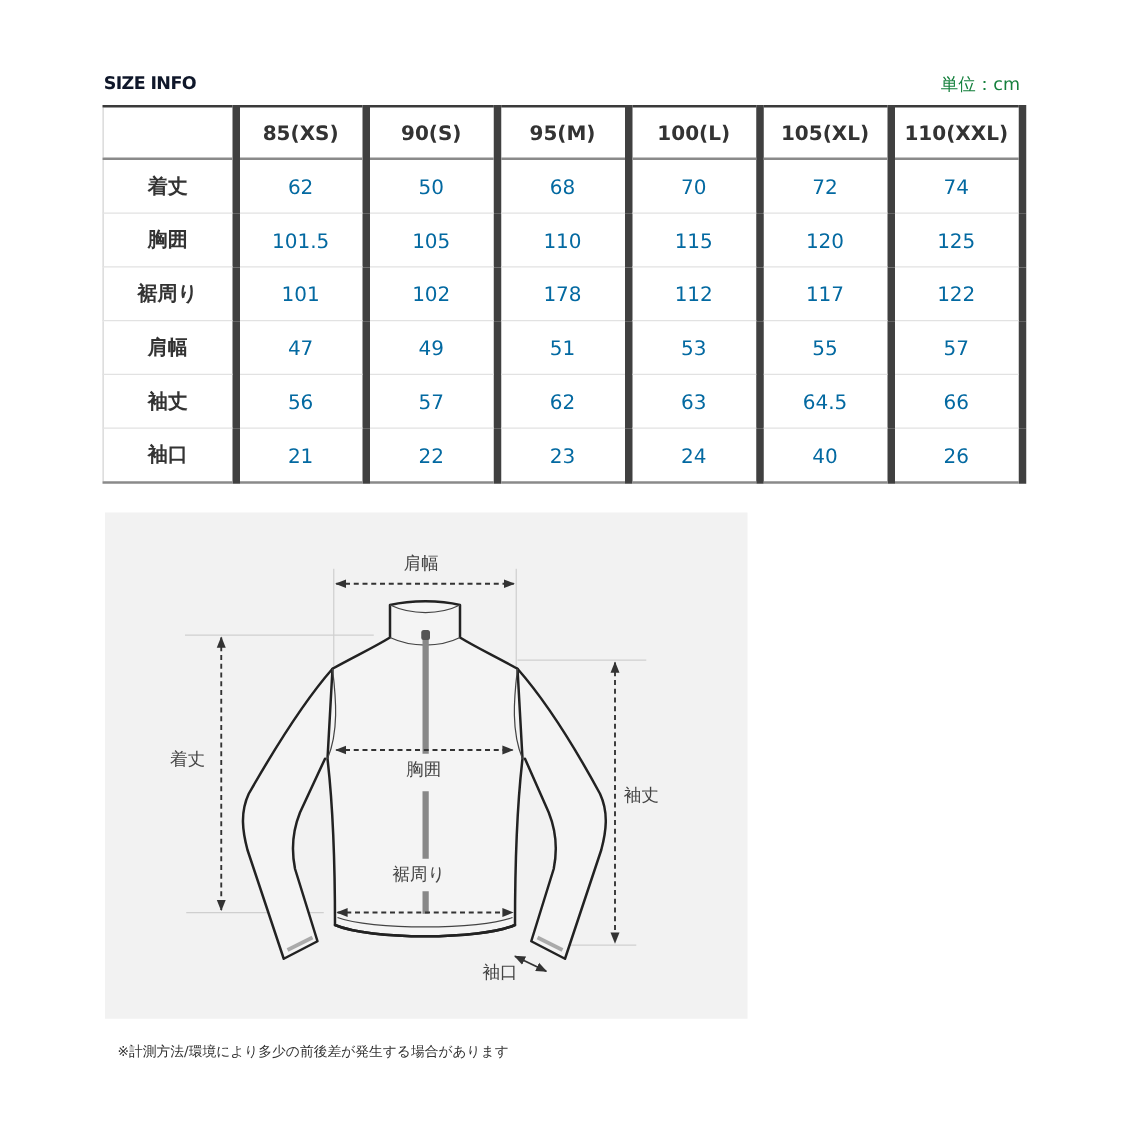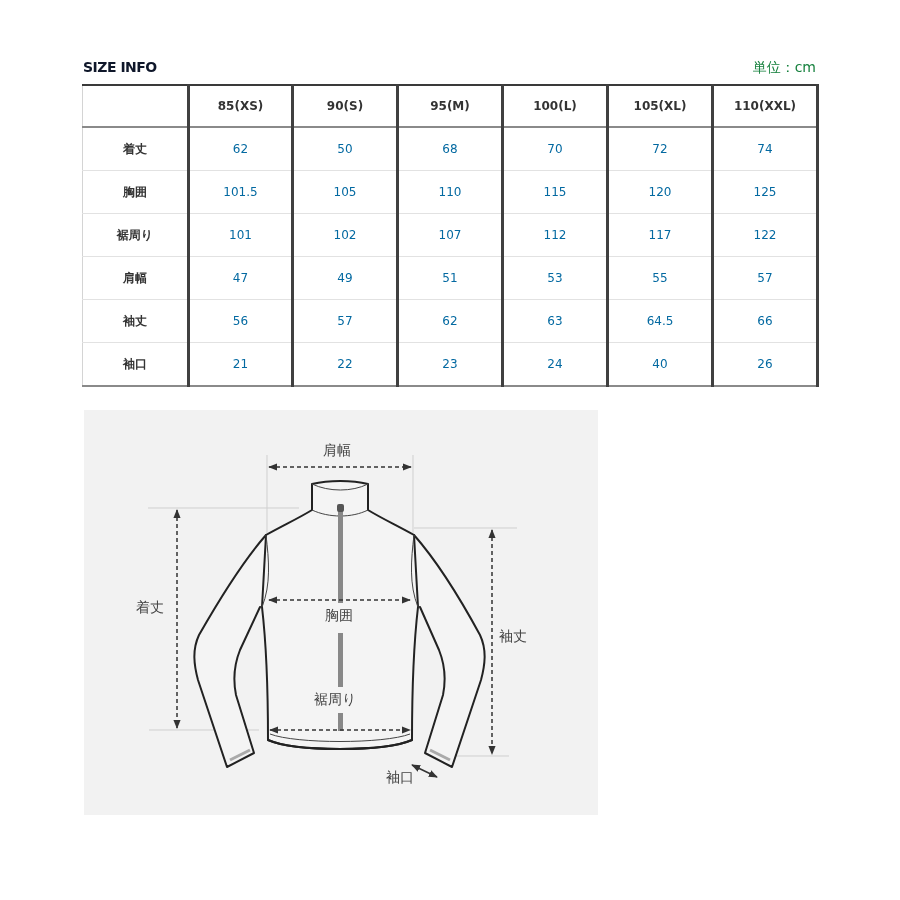--- a/index.html
+++ b/index.html
@@ -40,22 +40,22 @@
     table-layout: fixed;
     border-top: 2px solid #3a3a3a;
     border-bottom: 2px solid #8a8a8a;
     border-left: 1px solid #d0d0d0;
     border-right: 1px solid #d0d0d0;
   }
   table.size-table th, table.size-table td {
     text-align: center;
     vertical-align: middle;
     border-left: 1px solid #d4d4d4;
-    border-right: 3px solid #404040;
-    font-size: 12px;
+    border-right: 6px solid #404040;
+    font-size: 16px;
     padding: 0;
   }
   table.size-table thead th {
     height: 40px;
     font-weight: bold;
     color: #333333;
     border-bottom: 2px solid #8a8a8a;
   }
   table.size-table tbody td {
     height: 42px;
@@ -141,21 +141,21 @@
       <td>105</td>
       <td>110</td>
       <td>115</td>
       <td>120</td>
       <td>125</td>
     </tr>
     <tr>
       <td class="row-label">裾周り</td>
       <td>101</td>
       <td>102</td>
-      <td>107</td>
+      <td>178</td>
       <td>112</td>
       <td>117</td>
       <td>122</td>
     </tr>
     <tr>
       <td class="row-label">肩幅</td>
       <td>47</td>
       <td>49</td>
       <td>51</td>
       <td>53</td>
@@ -242,13 +242,14 @@
 
   <span class="dlabel" style="left:239px; top:32px;">肩幅</span>
   <span class="dlabel" style="left:52px; top:189px;">着丈</span>
   <span class="dlabel" style="left:241px; top:197px;">胸囲</span>
   <span class="dlabel" style="left:230px; top:281px;">裾周り</span>
   <span class="dlabel" style="left:415px; top:218px;">袖丈</span>
   <span class="dlabel" style="left:302px; top:359px;">袖口</span>
 </div>
 
 <div class="notes">
+  <div>※計測方法/環境により多少の前後差が発生する場合があります</div>
 </div>
 
 </body></html>

